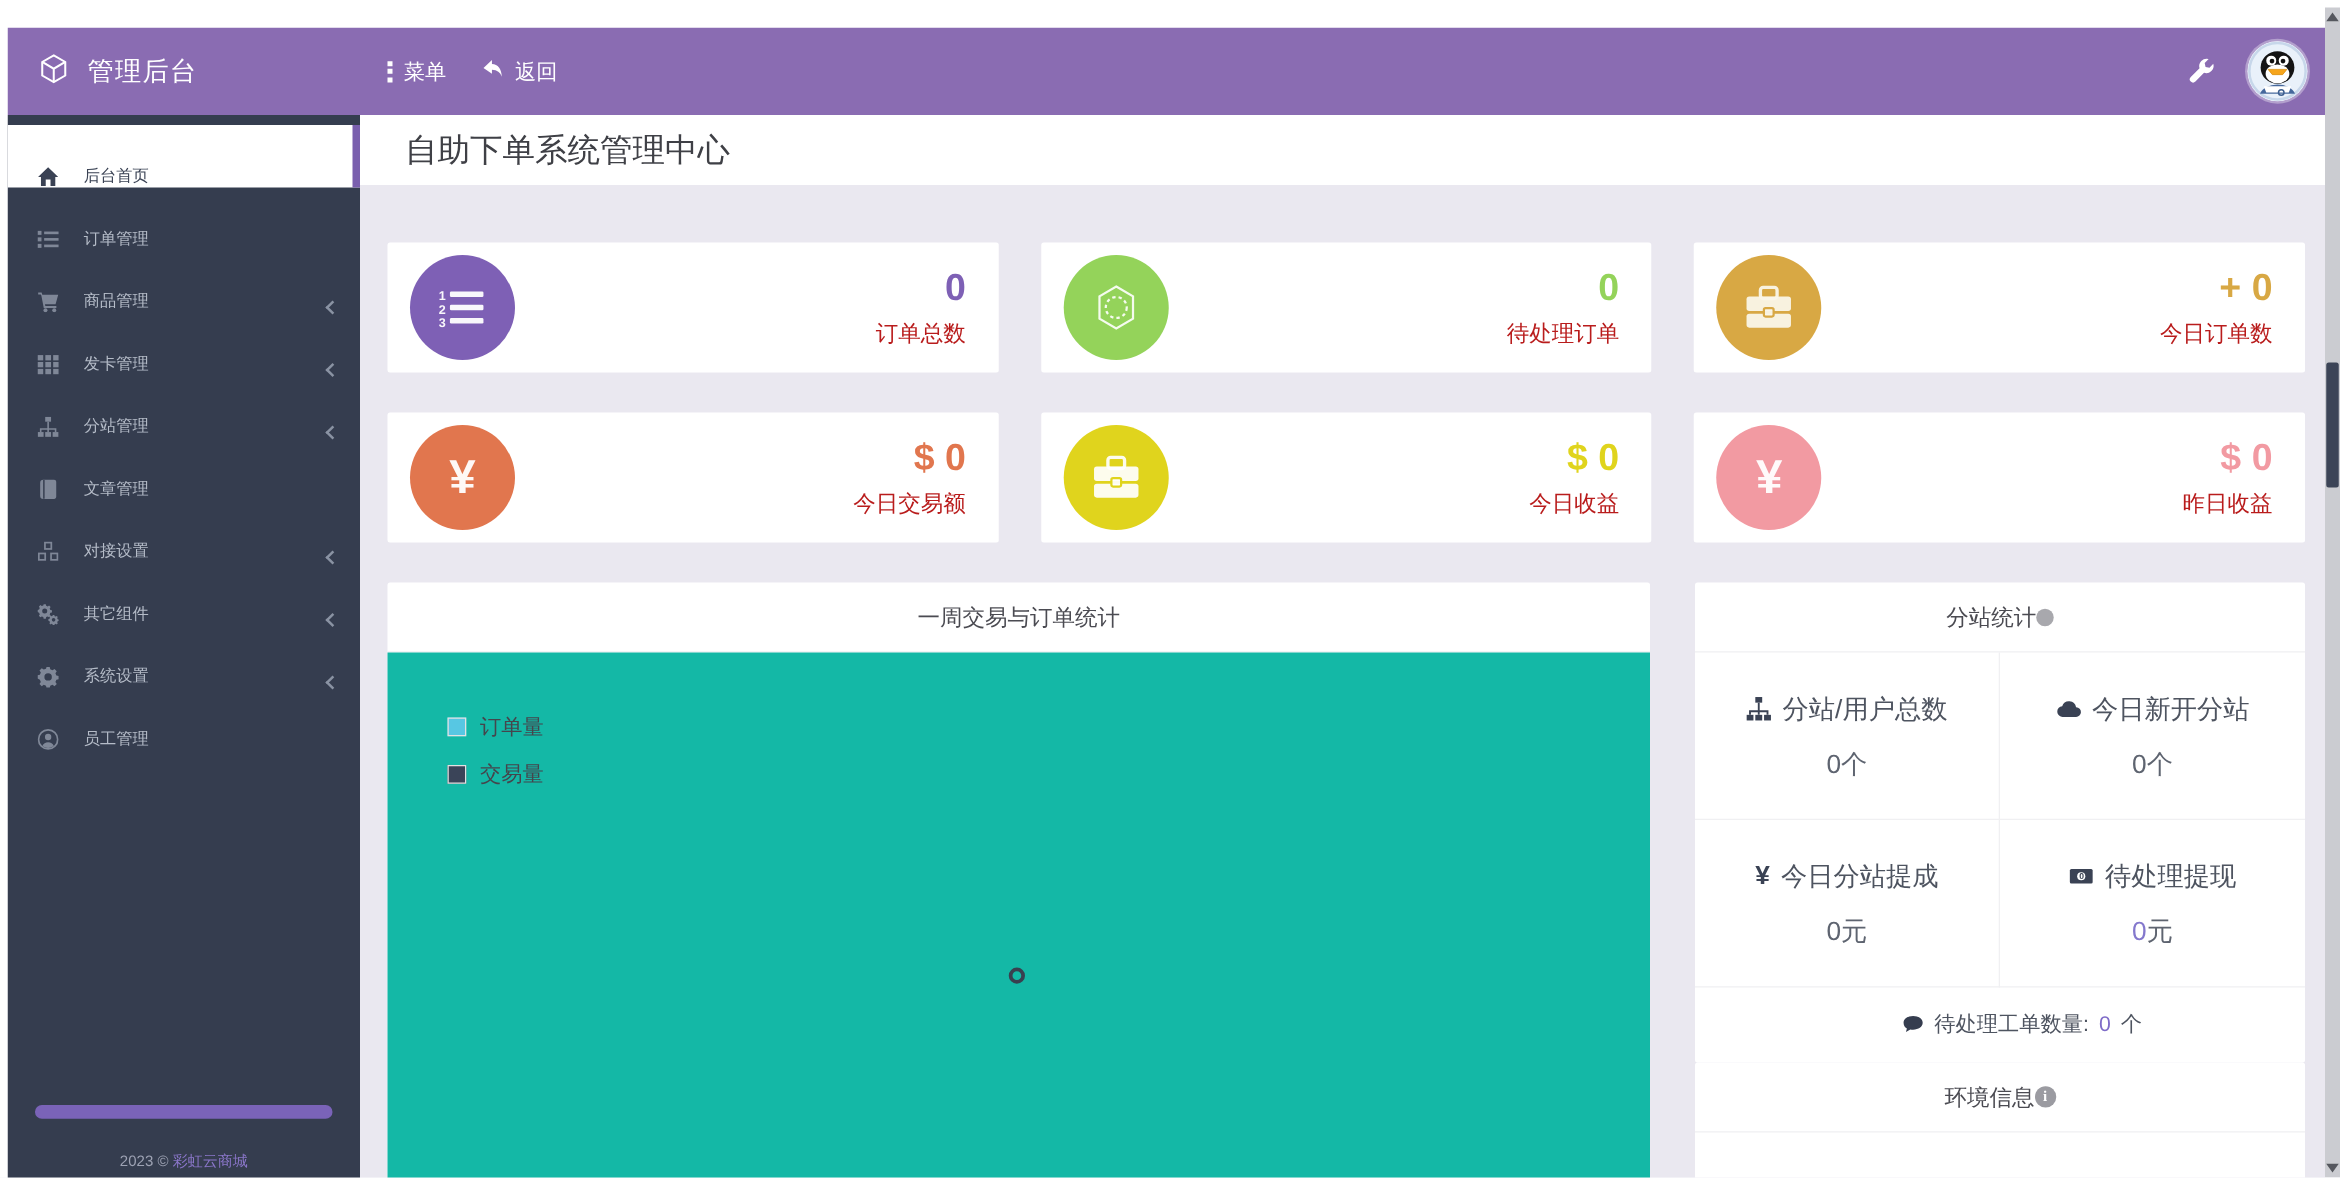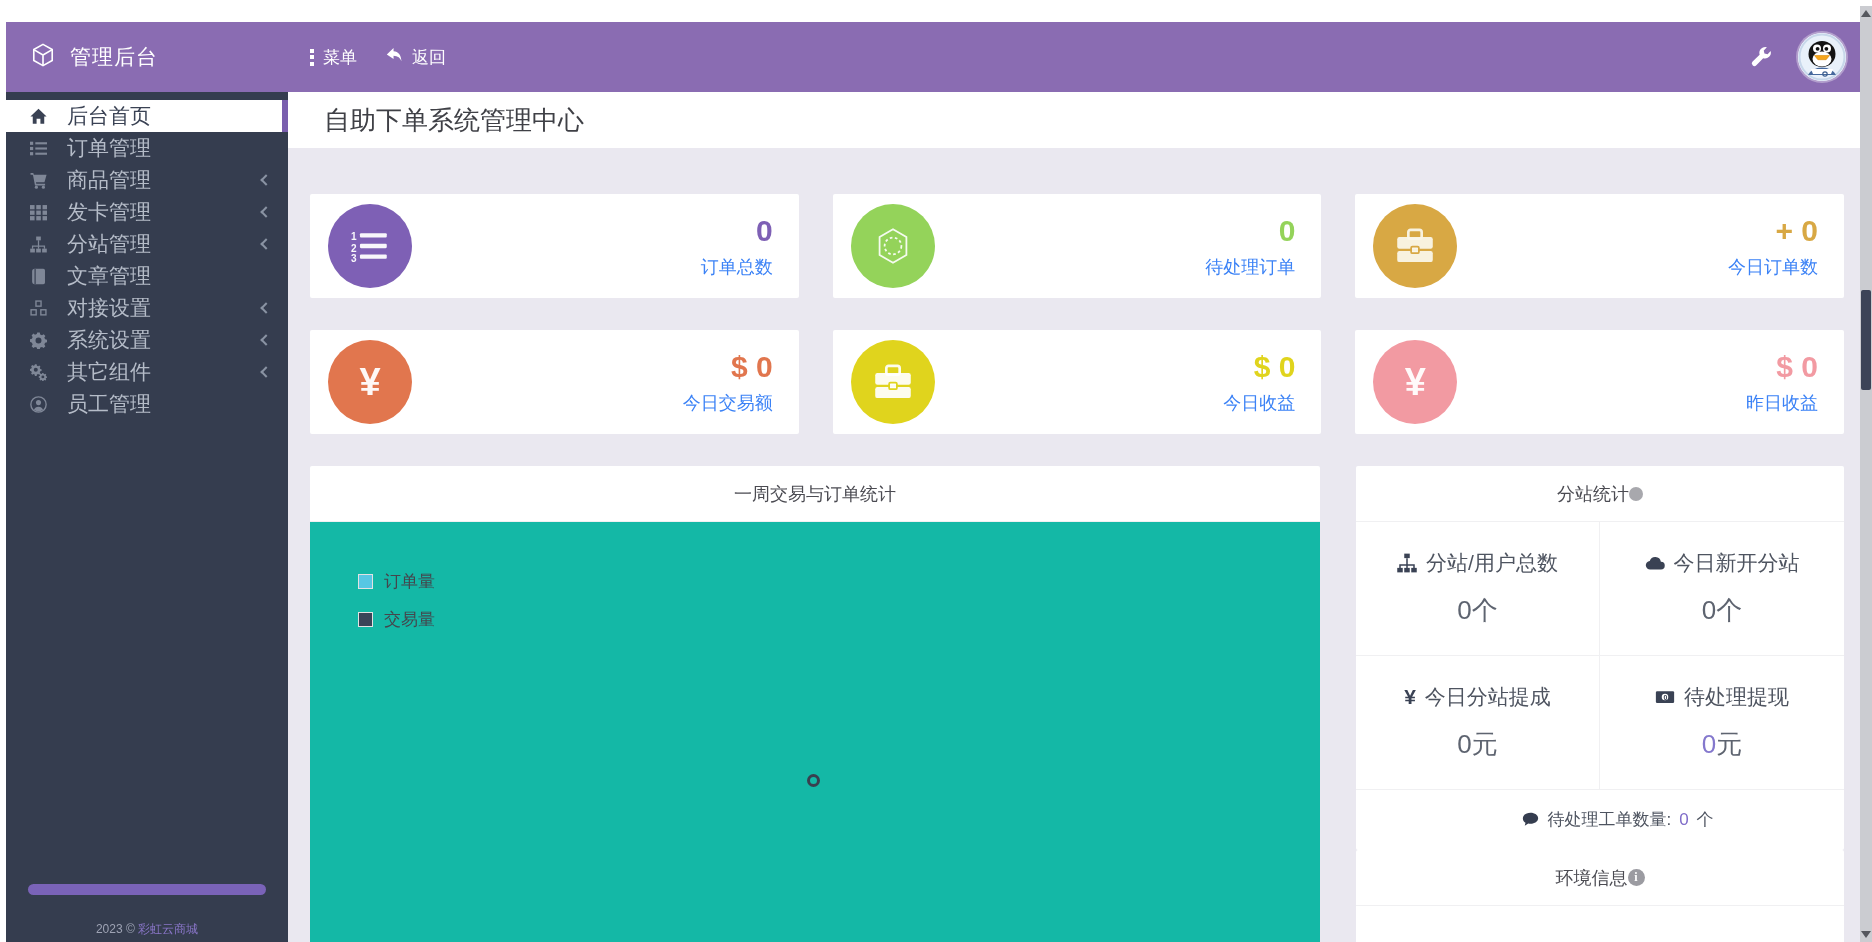--- a/index.html
+++ b/index.html
@@ -18,21 +18,21 @@
   .top-right { display:flex; align-items:center; gap:26px; padding-right:14px; }
   .wrench { width:22px; height:22px; }
   .avatar { width:48px; height:48px; border-radius:50%; overflow:hidden; background:#eef4fb; box-shadow:0 0 0 2px rgba(255,255,255,.35); }
 
   
   .body { flex:1; display:flex; min-height:0; }
 
   
   .sidebar { width:282px; background:#353d4f; flex:none; position:relative; display:flex; flex-direction:column; }
   .side-items { padding-top:8px; }
-  .side-item { height:32px; display:flex; align-items:center; padding:0 18px 0 24px; color:#b5bcc8; font-size:21px; cursor:pointer; }
+  .side-item { height:50px; display:flex; align-items:flex-end; padding:0 18px 0 24px; color:#b5bcc8; font-size:13px; cursor:pointer; }
   .side-item .s-icon { width:20px; height:17px; color:#7f8797; margin-right:17px; flex:none; display:flex; align-items:center; }
   .side-item .s-icon svg { width:17px; height:17px; }
   .side-item .chev { margin-left:auto; width:8px; height:8px; border-left:2px solid #8a93a3; border-bottom:2px solid #8a93a3; transform:rotate(45deg); }
   .side-item.active { background:#fff; color:#3a4254; border-right:6px solid #7a5fae; }
   .side-item.active .s-icon { color:#3a4254; }
   .side-footer { position:absolute; bottom:0; left:0; right:0; text-align:center; }
   .side-bar-deco { margin:0 22px 26px 22px; height:11px; border-radius:6px; background:#7a63b8; }
   .side-copy { font-size:12px; color:#9ea3b4; padding-bottom:14px; }
   .side-copy a { color:#8a76c9; text-decoration:none; }
 
@@ -41,21 +41,21 @@
   .title-bar { height:56px; background:#fff; display:flex; align-items:center; padding-left:36px; flex:none; }
   .page-title { font-size:26px; color:#3f4046; }
   .content { flex:1; padding:46px 16px 0 22px; overflow:hidden; }
 
   .cards-row { display:flex; gap:34px; margin-bottom:32px; }
   .stat-card { flex:1; background:#fff; height:104px; border-radius:2px; display:flex; align-items:center; padding:0 26px 0 18px; }
   .stat-circle { width:84px; height:84px; border-radius:50%; display:flex; align-items:center; justify-content:center; color:rgba(255,255,255,.95); flex:none; }
   .stat-circle .yen-glyph { font-size:38px; font-weight:bold; }
   .stat-nums { margin-left:auto; text-align:right; }
   .stat-value { font-size:30px; font-weight:bold; line-height:1.1; }
-  .stat-label { font-size:18px; color:#3b82f6; margin-top:8px; }
+  .stat-label { font-size:18px; color:#b91c1c; margin-top:8px; }
 
   .panels-row { display:flex; gap:36px; height:482px; }
 
   .panel { background:#fff; border-radius:2px; }
   .panel-header { height:56px; display:flex; align-items:center; justify-content:center; padding:0 20px; border-bottom:1px solid #f0f0f2; }
   .panel-title { font-size:18px; color:#4b4b52; }
 
   .chart-panel { flex:1; display:flex; flex-direction:column; min-width:0; }
   .chart-body { flex:1; background:#14b8a6; position:relative; padding:48px 0 0 48px; }
   .legend-item { display:flex; align-items:center; gap:11px; margin-bottom:15px; font-size:17px; color:#45454c; cursor:pointer; }
@@ -64,21 +64,21 @@
 
   .right-col { width:488px; flex:none; display:flex; flex-direction:column; }
   .sub-panel { height:384px; }
   .loading-dot { width:14px; height:14px; border-radius:50%; background:#a8a8ad; }
   .sub-grid { display:flex; flex-wrap:wrap; }
   .sub-cell { width:50%; height:134px; border-bottom:1px solid #f0f0f2; display:flex; flex-direction:column; align-items:center; justify-content:center; }
   .sub-cell:nth-child(odd) { border-right:1px solid #f0f0f2; }
   .cell-title { display:flex; align-items:center; gap:9px; font-size:21px; color:#4e5460; }
   .cell-title svg { width:20px; height:20px; color:#3a4254; }
   .cell-title .yen-sm { font-size:21px; font-weight:bold; color:#3a4254; }
-  .cell-value { font-size:26px; color:#5e6470; margin-top:16px; }
+  .cell-value { font-size:21px; color:#5e6470; margin-top:16px; }
   .cell-value .linkish { color:#8478cd; cursor:pointer; }
   .sub-footer { height:59px; display:flex; align-items:center; justify-content:center; gap:8px; font-size:17px; color:#4e5460;margin-left:36px; }
   .sub-footer svg { width:17px; height:17px; color:#353d4f; }
   .ticket-num { color:#7e6bc8; cursor:pointer; }
 
   .env-panel { flex:1; min-height:64px; }
   .info-icon { width:17px; height:17px; border-radius:50%; background:#9b9ba1; color:#fff; font-size:12px; font-weight:bold; display:flex; align-items:center; justify-content:center; font-family:"Liberation Serif",serif; cursor:pointer; }
 
   
   .scrollbar { position:absolute; right:0; top:6px; width:12px; height:936px; background:#cbccd1; }
@@ -228,38 +228,38 @@
                   <rect x="1" y="9.2" width="4.8" height="4.8"></rect>
                   <rect x="10.2" y="9.2" width="4.8" height="4.8"></rect>
                 </svg>
             </span>
             <span>对接设置</span>
             <span class="chev"></span>
           </div>
           <div class="side-item">
             <span class="s-icon">
               <svg viewBox="0 0 16 16" fill="currentColor">
-                  <path fill-rule="evenodd" d="M6.8.5h2.4l.4 1.8 1.7.7 1.5-1 1.7 1.7-1 1.5.7 1.7 1.8.4v2.4l-1.8.4-.7 1.7 1 1.5-1.7 1.7-1.5-1-1.7.7-.4 1.8H6.8l-.4-1.8-1.7-.7-1.5 1-1.7-1.7 1-1.5-.7-1.7L0 9.2V6.8l1.8-.4.7-1.7-1-1.5L3.2 1.5l1.5 1 1.7-.7zM8 5.2a2.8 2.8 0 1 0 0 5.6 2.8 2.8 0 0 0 0-5.6z"></path>
-                </svg>
-            </span>
-            <span>系统设置</span>
-            <span class="chev"></span>
-          </div>
-          <div class="side-item">
-            <span class="s-icon">
-              <svg viewBox="0 0 16 16" fill="currentColor">
                   <g transform="scale(0.68)">
                     <path fill-rule="evenodd" d="M6.8.5h2.4l.4 1.8 1.7.7 1.5-1 1.7 1.7-1 1.5.7 1.7 1.8.4v2.4l-1.8.4-.7 1.7 1 1.5-1.7 1.7-1.5-1-1.7.7-.4 1.8H6.8l-.4-1.8-1.7-.7-1.5 1-1.7-1.7 1-1.5-.7-1.7L0 9.2V6.8l1.8-.4.7-1.7-1-1.5L3.2 1.5l1.5 1 1.7-.7zM8 5.2a2.8 2.8 0 1 0 0 5.6 2.8 2.8 0 0 0 0-5.6z"></path>
                   </g>
                   <g transform="translate(8.2 8.2) scale(0.49)">
                     <path fill-rule="evenodd" d="M6.8.5h2.4l.4 1.8 1.7.7 1.5-1 1.7 1.7-1 1.5.7 1.7 1.8.4v2.4l-1.8.4-.7 1.7 1 1.5-1.7 1.7-1.5-1-1.7.7-.4 1.8H6.8l-.4-1.8-1.7-.7-1.5 1-1.7-1.7 1-1.5-.7-1.7L0 9.2V6.8l1.8-.4.7-1.7-1-1.5L3.2 1.5l1.5 1 1.7-.7zM8 5.2a2.8 2.8 0 1 0 0 5.6 2.8 2.8 0 0 0 0-5.6z"></path>
                   </g>
                 </svg>
             </span>
             <span>其它组件</span>
+            <span class="chev"></span>
+          </div>
+          <div class="side-item">
+            <span class="s-icon">
+              <svg viewBox="0 0 16 16" fill="currentColor">
+                  <path fill-rule="evenodd" d="M6.8.5h2.4l.4 1.8 1.7.7 1.5-1 1.7 1.7-1 1.5.7 1.7 1.8.4v2.4l-1.8.4-.7 1.7 1 1.5-1.7 1.7-1.5-1-1.7.7-.4 1.8H6.8l-.4-1.8-1.7-.7-1.5 1-1.7-1.7 1-1.5-.7-1.7L0 9.2V6.8l1.8-.4.7-1.7-1-1.5L3.2 1.5l1.5 1 1.7-.7zM8 5.2a2.8 2.8 0 1 0 0 5.6 2.8 2.8 0 0 0 0-5.6z"></path>
+                </svg>
+            </span>
+            <span>系统设置</span>
             <span class="chev"></span>
           </div>
           <div class="side-item">
             <span class="s-icon">
               <svg viewBox="0 0 16 16">
                   <circle cx="8" cy="8" r="7.2" fill="none" stroke="currentColor" stroke-width="1.3"></circle>
                   <circle cx="8" cy="6.2" r="2.4" fill="currentColor"></circle>
                   <path d="M3.7 12.9a4.7 4.7 0 0 1 8.6 0 7.2 7.2 0 0 1-8.6 0z" fill="currentColor"></path>
                 </svg>
             </span>

